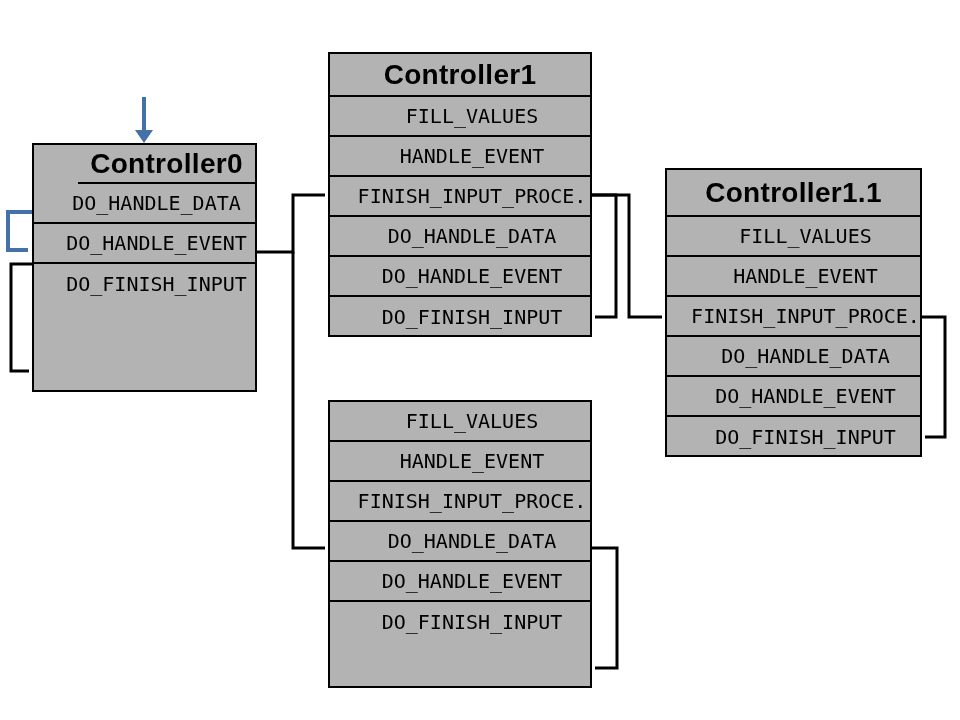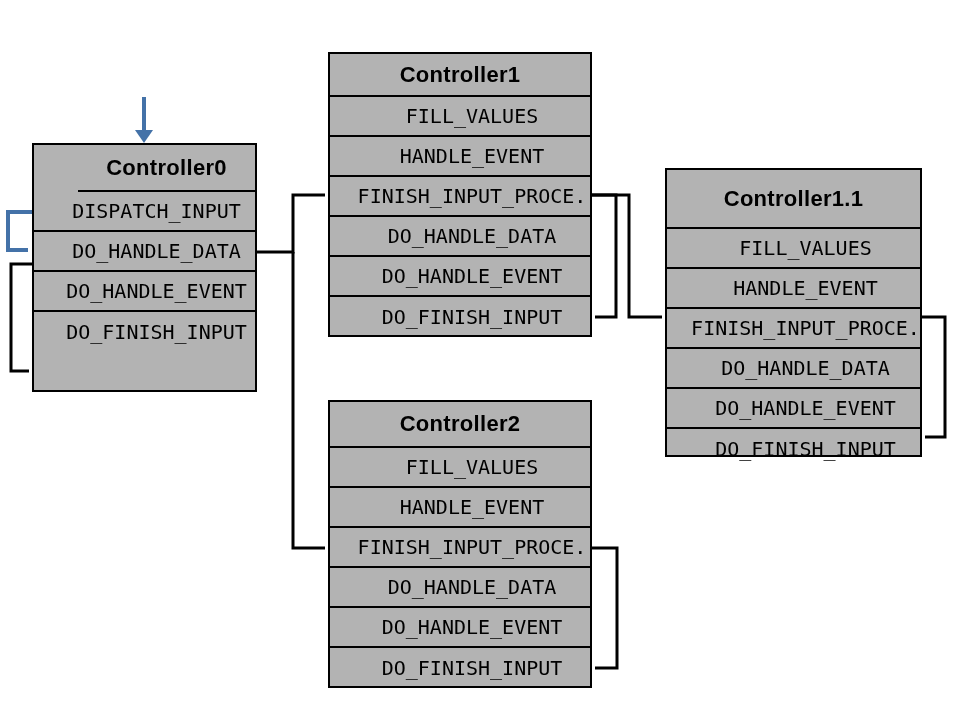--- a/index.html
+++ b/index.html
@@ -13,21 +13,21 @@
   .ctrl-box{
     position:absolute;
     box-sizing:border-box;
     background:var(--box-fill,#b3b3b3);
     border:2px solid var(--line,#000000);
   }
   .ctrl-header{
     box-sizing:border-box;
     display:flex;align-items:center;justify-content:center;
     font-weight:bold;
-    font-size:22px;
+    font-size:28px;
     color:#000;
     border-bottom:2px solid var(--line,#000000);
     letter-spacing:0.3px;
   }
   .method-row{
     box-sizing:border-box;
     height:40px;
     display:flex;align-items:center;justify-content:center;
     font-family:"DejaVu Sans Mono",monospace;
     font-size:20px;
@@ -55,49 +55,47 @@
   .black-line{stroke:var(--line,#000000);stroke-width:3;}
   .blue-line{stroke:var(--accent,#4472a8);stroke-width:4;}
 </style>
 </head>
 <body>
 
 <div id="canvas">
 
 
   <div class="ctrl-box" style="left:32px;top:143px;width:225px;height:249px;">
-    <div class="ctrl-header" style="height:47px;margin-left:44px;">Controller0</div>
-    <div class="method-row">DISPATCH_INPUT</div>
+    <div class="ctrl-header" style="height:39px;margin-left:44px;">Controller0</div>
     <div class="method-row">DO_HANDLE_DATA</div>
     <div class="method-row">DO_HANDLE_EVENT</div>
     <div class="method-row">DO_FINISH_INPUT</div>
   </div>
 
   <div class="ctrl-box" style="left:328px;top:52px;width:264px;height:285px;">
     <div class="ctrl-header" style="height:43px;">Controller1</div>
     <div class="method-row">FILL_VALUES</div>
     <div class="method-row">HANDLE_EVENT</div>
     <div class="method-row">FINISH_INPUT_PROCE.</div>
     <div class="method-row">DO_HANDLE_DATA</div>
     <div class="method-row">DO_HANDLE_EVENT</div>
     <div class="method-row">DO_FINISH_INPUT</div>
   </div>
 
   <div class="ctrl-box" style="left:665px;top:168px;width:257px;height:289px;">
-    <div class="ctrl-header" style="height:59px;">Controller1.1</div>
+    <div class="ctrl-header" style="height:47px;">Controller1.1</div>
     <div class="method-row">FILL_VALUES</div>
     <div class="method-row">HANDLE_EVENT</div>
     <div class="method-row">FINISH_INPUT_PROCE.</div>
     <div class="method-row">DO_HANDLE_DATA</div>
     <div class="method-row">DO_HANDLE_EVENT</div>
     <div class="method-row">DO_FINISH_INPUT</div>
   </div>
 
   <div class="ctrl-box" style="left:328px;top:400px;width:264px;height:288px;">
-    <div class="ctrl-header" style="height:46px;">Controller2</div>
     <div class="method-row">FILL_VALUES</div>
     <div class="method-row">HANDLE_EVENT</div>
     <div class="method-row">FINISH_INPUT_PROCE.</div>
     <div class="method-row">DO_HANDLE_DATA</div>
     <div class="method-row">DO_HANDLE_EVENT</div>
     <div class="method-row">DO_FINISH_INPUT</div>
   </div>
 
   <svg id="connector-layer" viewBox="0 0 960 720" xmlns="http://www.w3.org/2000/svg">
     <defs>

